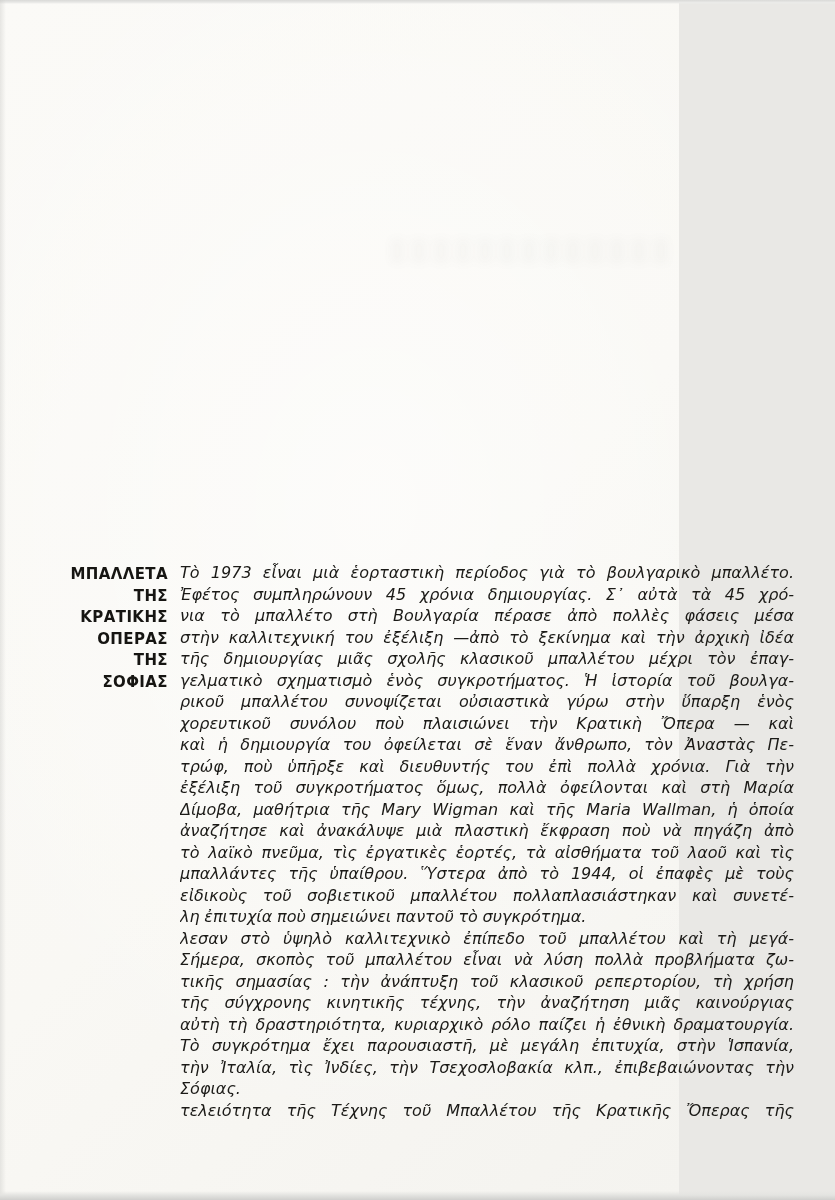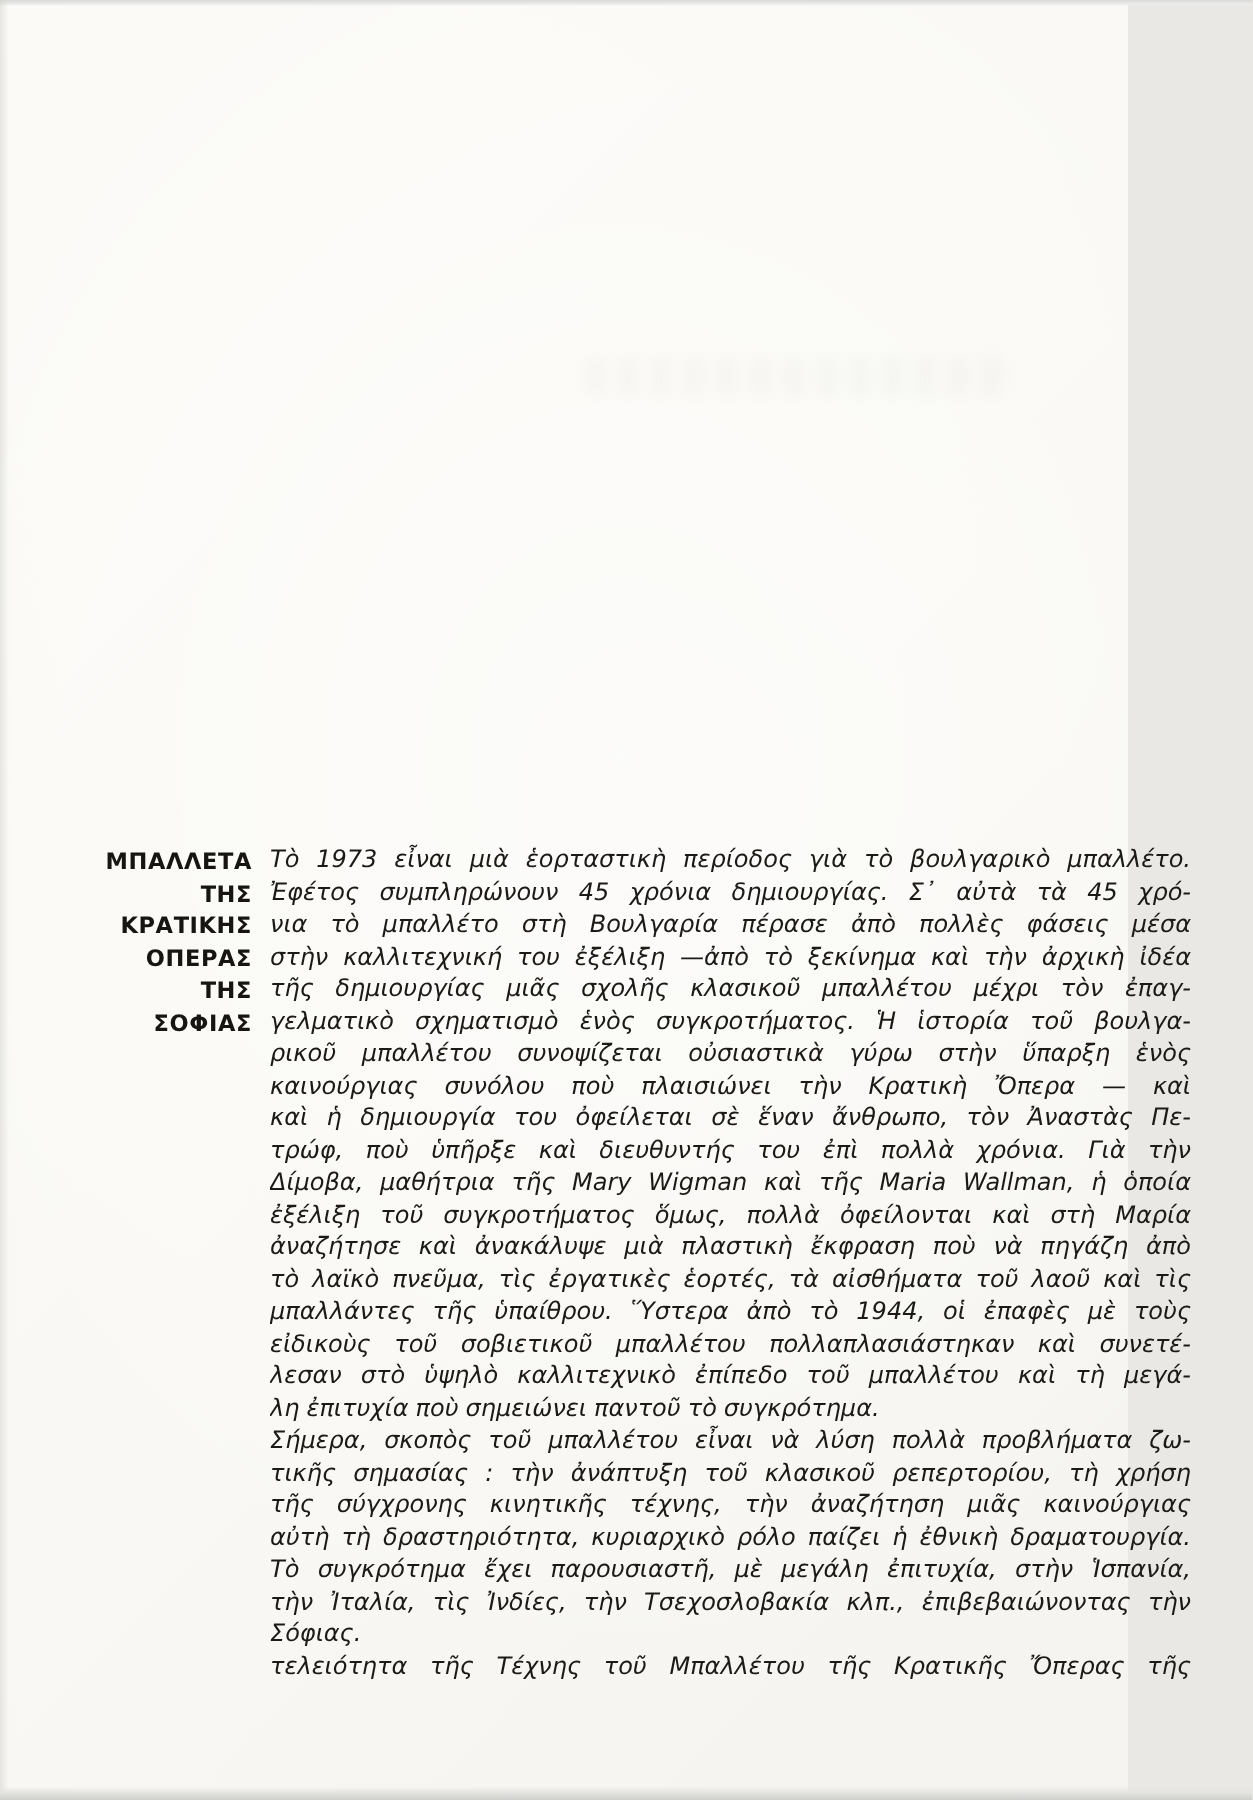--- a/index.html
+++ b/index.html
@@ -2,21 +2,21 @@
 <html><head>
 <meta charset="utf-8">
 <style>
   html,body{margin:0;padding:0;}
   body{
     width:835px;height:1200px;overflow:hidden;
     font-family:"DejaVu Sans",sans-serif;
     background:#e9e8e5;
   }
   .sheet{
-    position:relative;width:752px;height:1200px;
+    position:relative;width:679px;height:1200px;
     background:
       radial-gradient(ellipse 120% 90% at 55% 42%, rgba(255,255,255,0.55) 0%, rgba(255,255,255,0) 60%),
       linear-gradient(135deg,#fbfaf7 0%,#f9f8f4 55%,#f4f3ef 100%);
     color:#1d1c1a;
   }
   .scan-edge-top{
     position:absolute;left:0;top:0;width:835px;height:4px;
     background:linear-gradient(to bottom,#d9d9d7,#ececea 70%,rgba(236,236,234,0));
   }
   .scan-edge-bottom{
@@ -88,31 +88,31 @@
   <div class="article">
     <div>
 
     <div class="line">Τὸ 1973 εἶναι μιὰ ἑορταστικὴ περίοδος γιὰ τὸ βουλγαρικὸ μπαλλέτο.</div>
         <div class="line">Ἐφέτος συμπληρώνουν 45 χρόνια δημιουργίας. Σ᾿ αὐτὰ τὰ 45 χρό-</div>
         <div class="line">νια τὸ μπαλλέτο στὴ Βουλγαρία πέρασε ἀπὸ πολλὲς φάσεις μέσα</div>
         <div class="line">στὴν καλλιτεχνική του ἐξέλιξη —ἀπὸ τὸ ξεκίνημα καὶ τὴν ἀρχικὴ ἰδέα</div>
         <div class="line">τῆς δημιουργίας μιᾶς σχολῆς κλασικοῦ μπαλλέτου μέχρι τὸν ἐπαγ-</div>
         <div class="line">γελματικὸ σχηματισμὸ ἑνὸς συγκροτήματος. Ἡ ἱστορία τοῦ βουλγα-</div>
         <div class="line">ρικοῦ μπαλλέτου συνοψίζεται οὐσιαστικὰ γύρω στὴν ὕπαρξη ἑνὸς</div>
-        <div class="line">καινούργιας συνόλου ποὺ πλαισιώνει τὴν Κρατικὴ Ὄπερα — καὶ</div>
+        <div class="line">χορευτικοῦ συνόλου ποὺ πλαισιώνει τὴν Κρατικὴ Ὄπερα — καὶ</div>
         <div class="line">καὶ ἡ δημιουργία του ὀφείλεται σὲ ἕναν ἄνθρωπο, τὸν Ἀναστὰς Πε-</div>
         <div class="line">τρώφ, ποὺ ὑπῆρξε καὶ διευθυντής του ἐπὶ πολλὰ χρόνια. Γιὰ τὴν</div>
+        <div class="line">ἐξέλιξη τοῦ συγκροτήματος ὅμως, πολλὰ ὀφείλονται καὶ στὴ Μαρία</div>
         <div class="line">Δίμοβα, μαθήτρια τῆς Mary Wigman καὶ τῆς Maria Wallman, ἡ ὁποία</div>
-        <div class="line">ἐξέλιξη τοῦ συγκροτήματος ὅμως, πολλὰ ὀφείλονται καὶ στὴ Μαρία</div>
         <div class="line">ἀναζήτησε καὶ ἀνακάλυψε μιὰ πλαστικὴ ἔκφραση ποὺ νὰ πηγάζη ἀπὸ</div>
         <div class="line">τὸ λαϊκὸ πνεῦμα, τὶς ἐργατικὲς ἑορτές, τὰ αἰσθήματα τοῦ λαοῦ καὶ τὶς</div>
         <div class="line">μπαλλάντες τῆς ὑπαίθρου. Ὕστερα ἀπὸ τὸ 1944, οἱ ἐπαφὲς μὲ τοὺς</div>
         <div class="line">εἰδικοὺς τοῦ σοβιετικοῦ μπαλλέτου πολλαπλασιάστηκαν καὶ συνετέ-</div>
+        <div class="line last">λη ἐπιτυχία ποὺ σημειώνει παντοῦ τὸ συγκρότημα.</div>
         <div class="line">λεσαν στὸ ὑψηλὸ καλλιτεχνικὸ ἐπίπεδο τοῦ μπαλλέτου καὶ τὴ μεγά-</div>
-        <div class="line last">λη ἐπιτυχία ποὺ σημειώνει παντοῦ τὸ συγκρότημα.</div>
         <div class="line">Σήμερα, σκοπὸς τοῦ  μπαλλέτου εἶναι νὰ λύση πολλὰ προβλήματα ζω-</div>
         <div class="line">τικῆς σημασίας : τὴν ἀνάπτυξη τοῦ  κλασικοῦ ρεπερτορίου, τὴ χρήση</div>
         <div class="line">τῆς σύγχρονης κινητικῆς τέχνης, τὴν ἀναζήτηση μιᾶς καινούργιας</div>
         <div class="line">αὐτὴ τὴ δραστηριότητα, κυριαρχικὸ ρόλο παίζει ἡ ἐθνικὴ δραματουργία.</div>
         <div class="line">Τὸ συγκρότημα ἔχει παρουσιαστῆ, μὲ μεγάλη ἐπιτυχία, στὴν Ἱσπανία,</div>
         <div class="line">τὴν Ἰταλία, τὶς Ἰνδίες, τὴν Τσεχοσλοβακία κλπ., ἐπιβεβαιώνοντας τὴν</div>
         <div class="line last">Σόφιας.</div>
         <div class="line">τελειότητα τῆς Τέχνης τοῦ Μπαλλέτου τῆς Κρατικῆς Ὄπερας τῆς</div>
       </div>
   </div>

